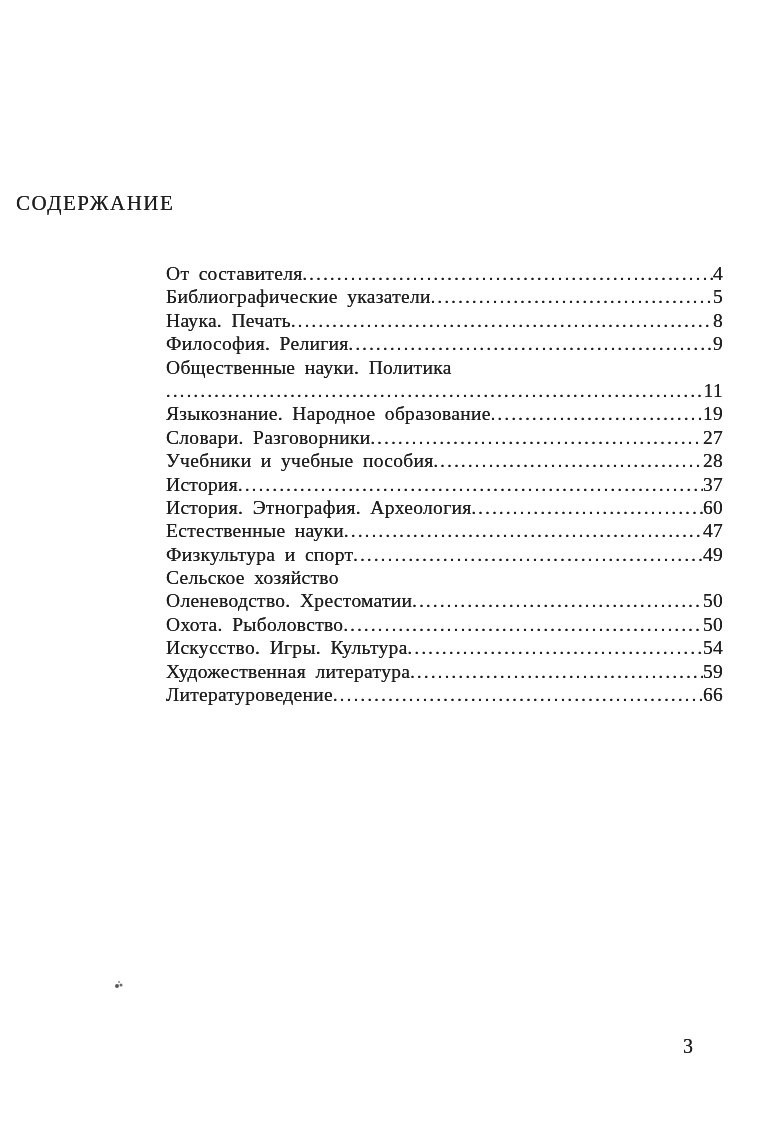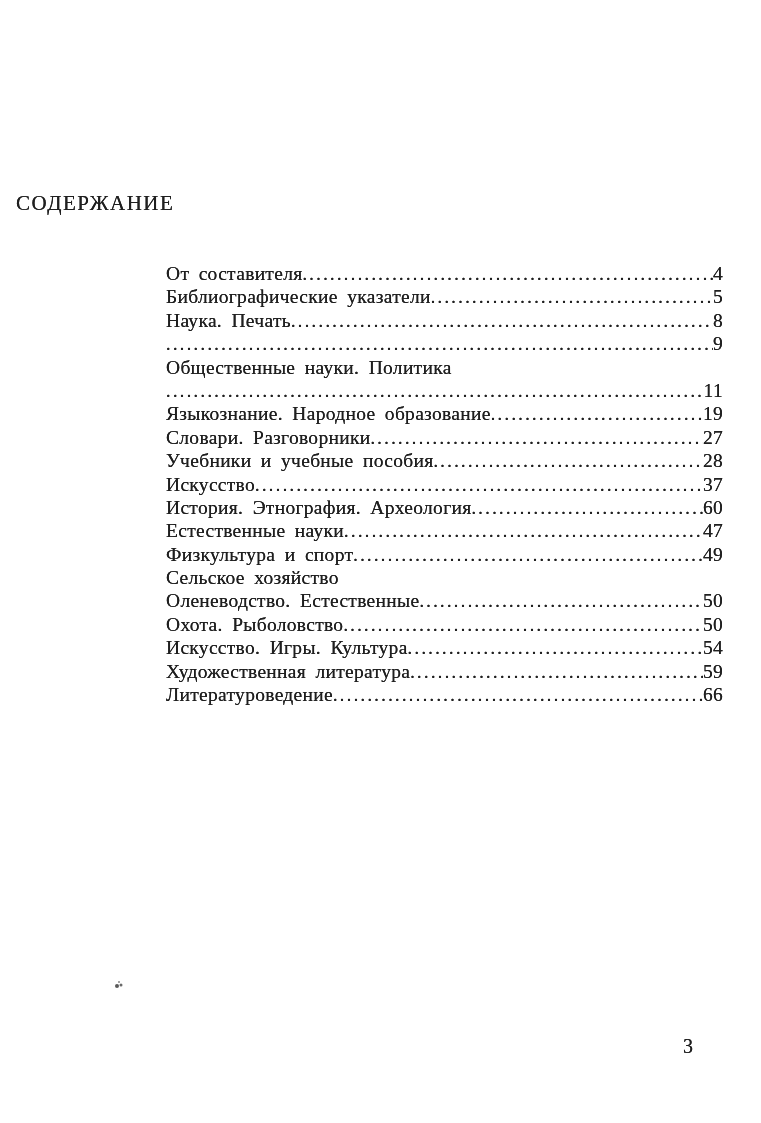--- a/index.html
+++ b/index.html
@@ -95,20 +95,21 @@
       <span class="toc-page">5</span>
     </div>
 
     <div class="toc-row">
       <span class="toc-label">Наука. Печать</span>
       <span class="toc-dots"></span>
       <span class="toc-page">8</span>
     </div>
 
     <div class="toc-row">
+      <span class="toc-label">Философия. Религия</span>
       <span class="toc-dots"></span>
       <span class="toc-page">9</span>
     </div>
 
     <div class="toc-row no-leader">
       <span class="toc-label">Общественные науки. Политика</span>
       <span class="toc-dots"></span>
       <span class="toc-page"></span>
     </div>
 
@@ -131,21 +132,21 @@
 
     <div class="toc-row">
       <span class="toc-label">Учебники и учебные пособия</span>
       <span class="toc-dots"></span>
       <span class="toc-page">28</span>
     </div>
 
 
 
     <div class="toc-row">
-      <span class="toc-label">Искусство</span>
+      <span class="toc-label">История</span>
       <span class="toc-dots"></span>
       <span class="toc-page">37</span>
     </div>
 
     <div class="toc-row">
       <span class="toc-label">История. Этнография. Археология</span>
       <span class="toc-dots"></span>
       <span class="toc-page">60</span>
     </div>
 
@@ -162,21 +163,21 @@
       <span class="toc-page">49</span>
     </div>
 
     <div class="toc-row no-leader">
       <span class="toc-label">Сельское хозяйство</span>
       <span class="toc-dots"></span>
       <span class="toc-page"></span>
     </div>
 
     <div class="toc-row">
-      <span class="toc-label">Оленеводство. Естественные</span>
+      <span class="toc-label">Оленеводство. Хрестоматии</span>
       <span class="toc-dots"></span>
       <span class="toc-page">50</span>
     </div>
 
     <div class="toc-row">
       <span class="toc-label">Охота. Рыболовство</span>
       <span class="toc-dots"></span>
       <span class="toc-page">50</span>
     </div>
 

